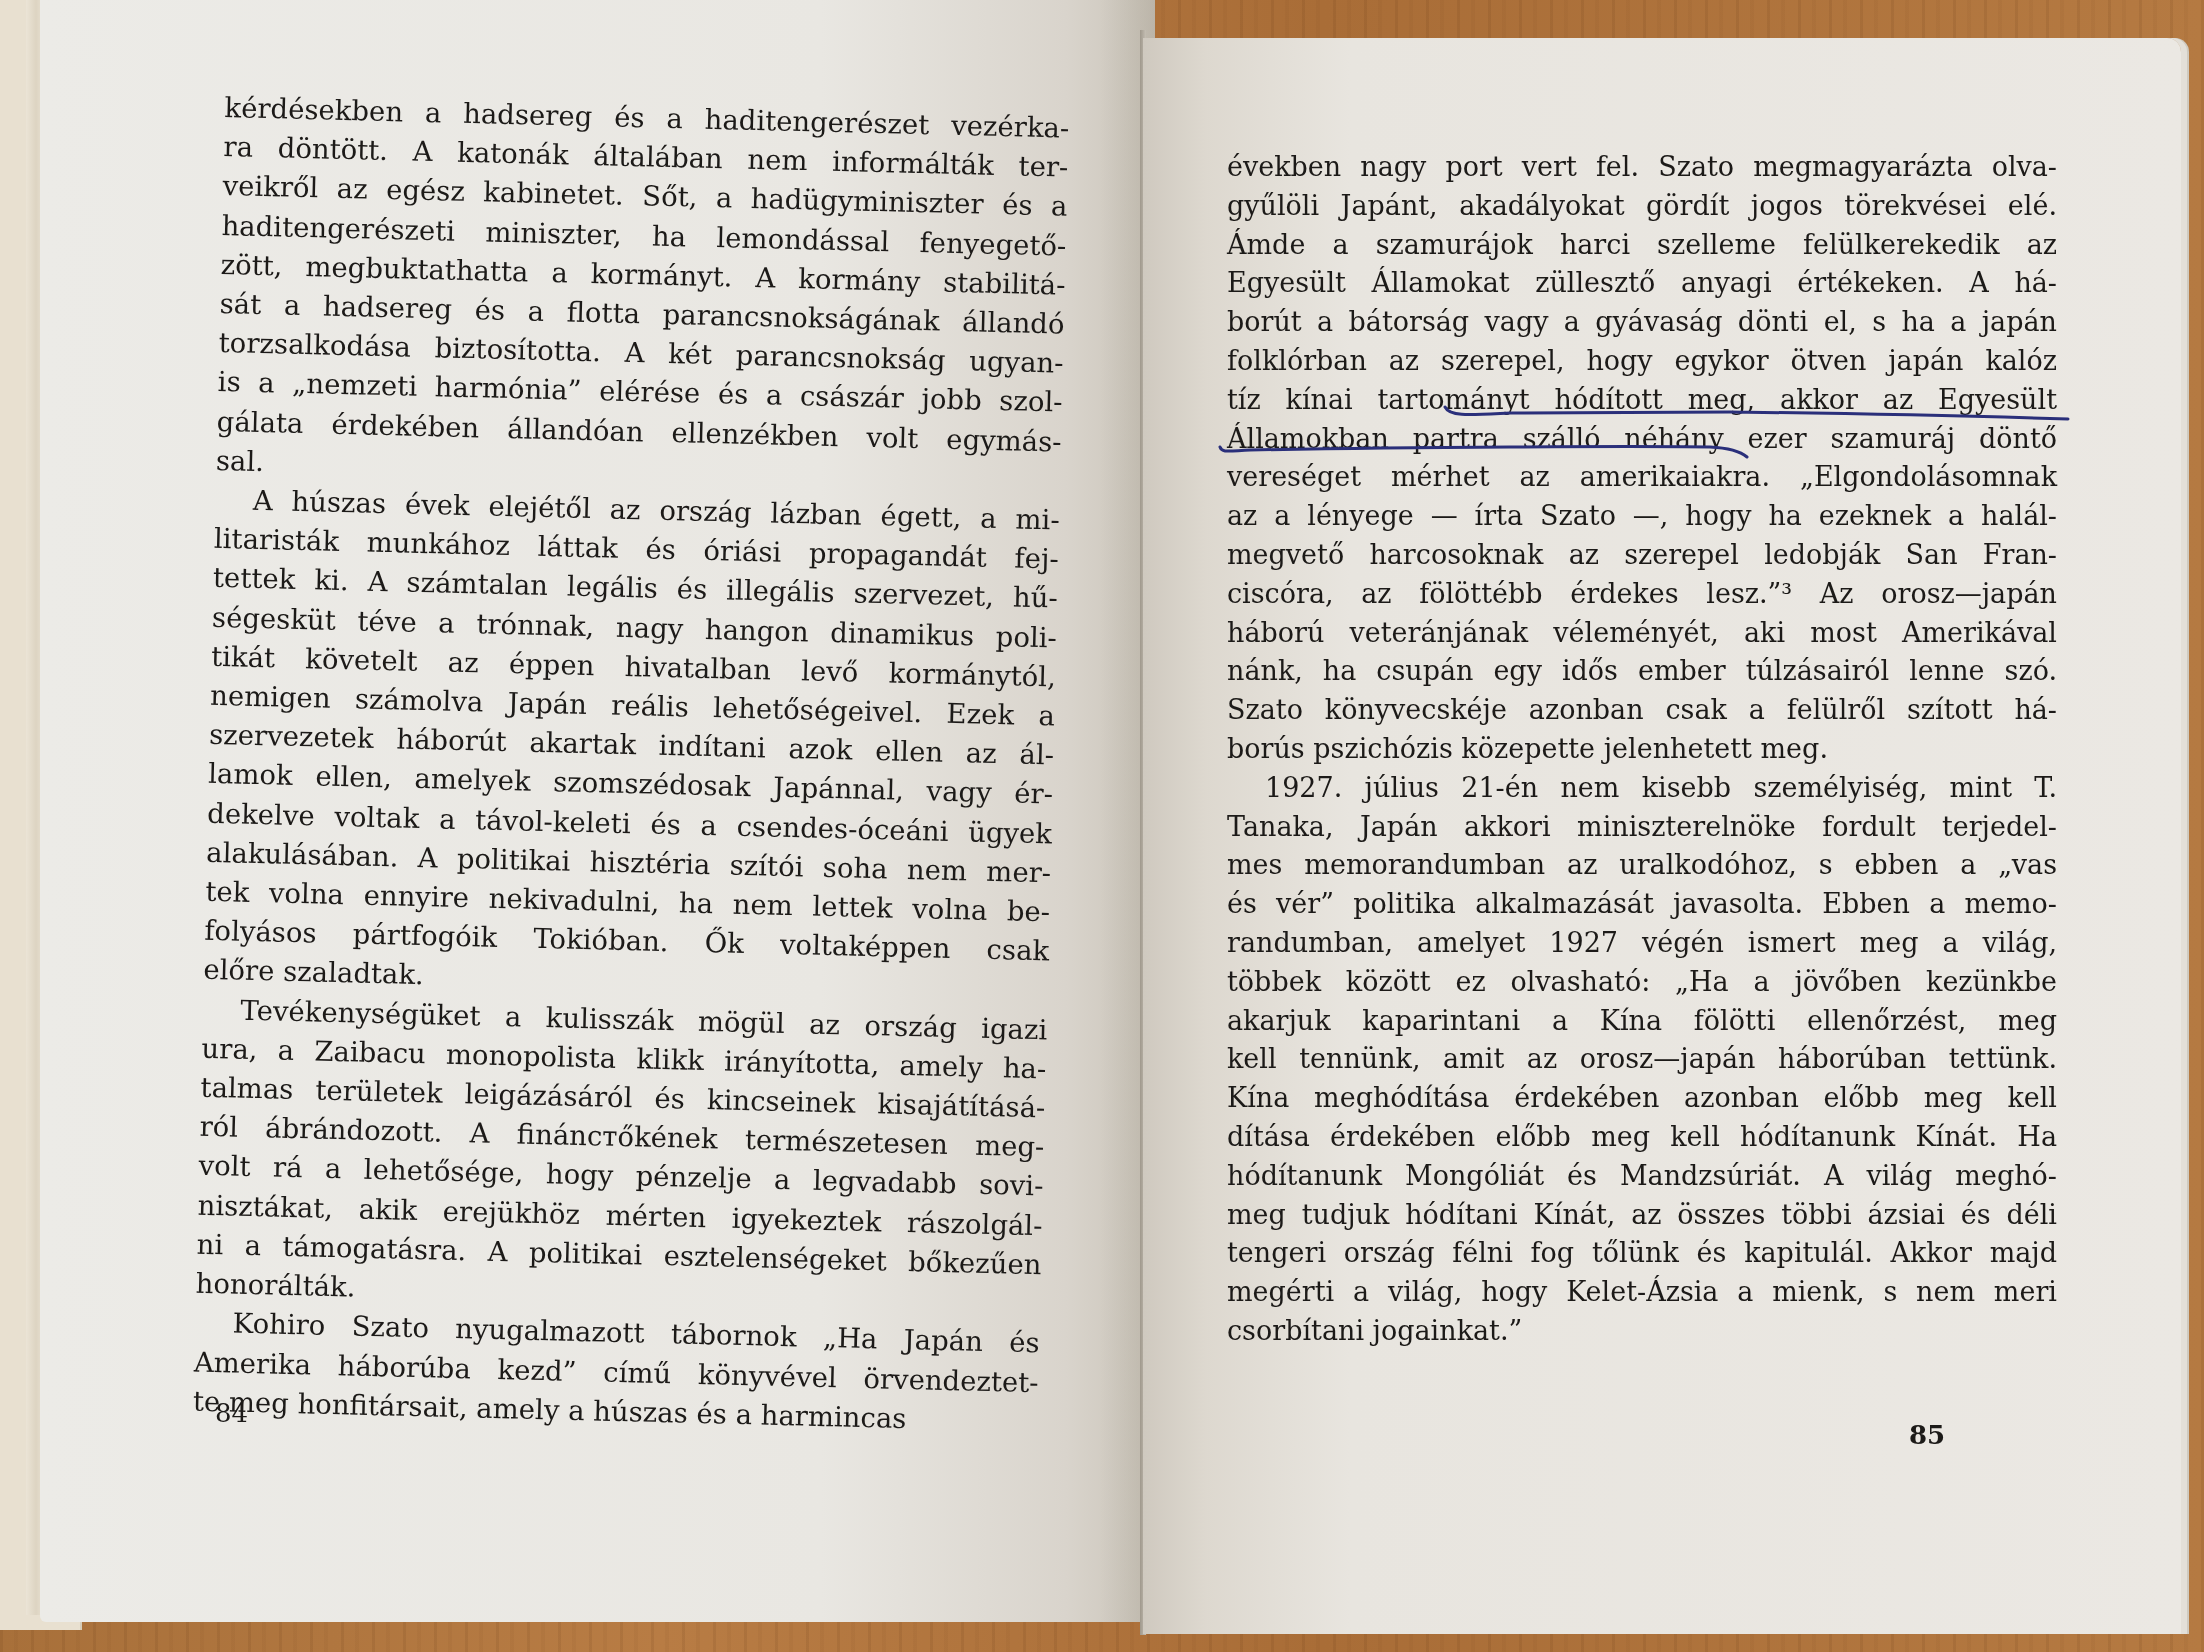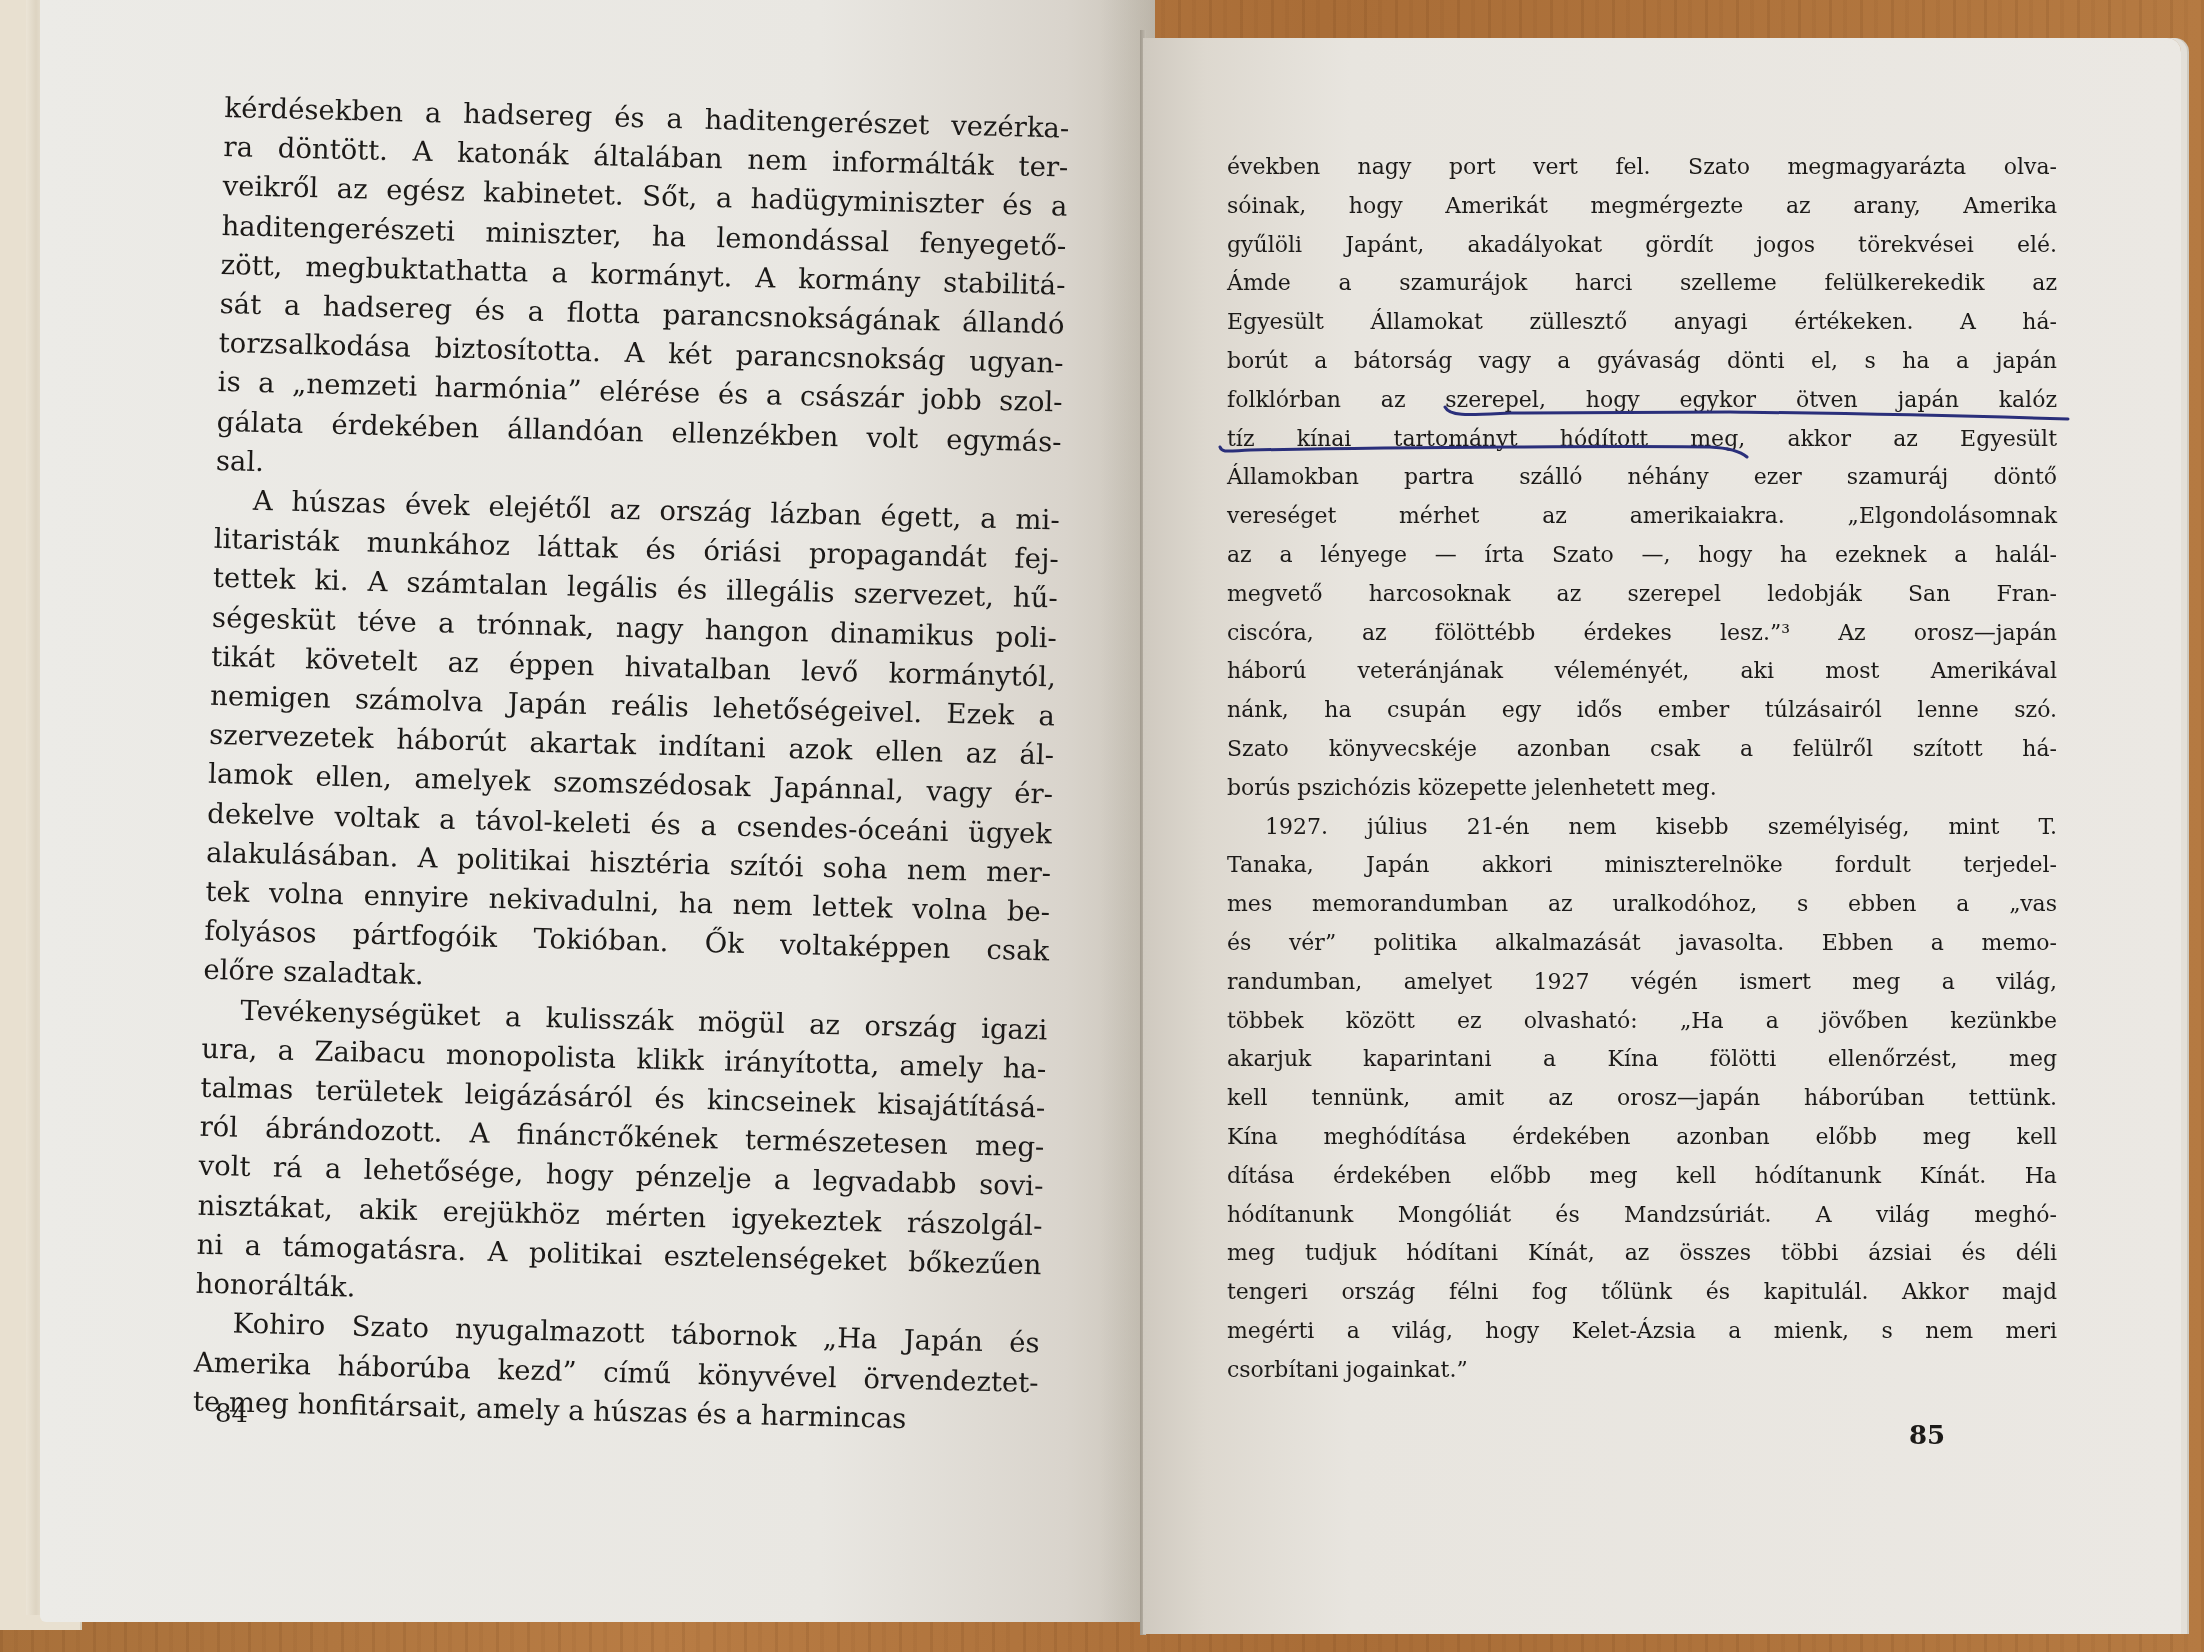--- a/index.html
+++ b/index.html
@@ -46,21 +46,21 @@
     line-height:39.2px;
     text-align:justify;
   }
   .left-text {
     left:225px; top:88px; width:845px;
     transform: rotate(1.4deg);
     transform-origin: 0 0;
   }
   .right-text {
     left:1227px; top:148px; width:830px;
-    font-size:22px;
+    font-size:27px;
     line-height:38.8px;
   }
   .line { display:block; text-align:justify; text-align-last:justify; white-space:nowrap; }
   .line.last { text-align-last:left; }
   .underline-ink {
     position:absolute; pointer-events:none;
   }
   .page-num {
     position:absolute; font-family:"DejaVu Serif", serif; color:#1c1a18; font-size:26px;
   }
@@ -116,21 +116,20 @@
     <span class="line">ni a támogatásra. A politikai esztelenségeket bőkezűen</span>
     <span class="line last">honorálták.</span>
     <span class="line" style="padding-left: 38px;">Kohiro Szato nyugalmazott tábornok „Ha Japán és</span>
     <span class="line">Amerika háborúba kezd” című könyvével örvendeztet-</span>
     <span class="line last">te meg honfitársait, amely a húszas és a harmincas</span>
   </div>
 <div class="page-num num-left">84</div>
 
 <div class="text-block right-text" id="right-text">
     <span class="line">években nagy port vert fel. Szato megmagyarázta olva-</span>
-    <span class="line">sóinak, hogy Amerikát megmérgezte az arany, Amerika</span>
     <span class="line">gyűlöli Japánt, akadályokat gördít jogos törekvései elé.</span>
     <span class="line">Ámde a szamurájok harci szelleme felülkerekedik az</span>
     <span class="line">Egyesült Államokat züllesztő anyagi értékeken. A há-</span>
     <span class="line">borút a bátorság vagy a gyávaság dönti el, s ha a japán</span>
     <span class="line">folklórban az szerepel, hogy egykor ötven japán kalóz</span>
     <span class="line">tíz kínai tartományt hódított meg, akkor az Egyesült</span>
     <span class="line">Államokban partra szálló néhány ezer szamuráj döntő</span>
     <span class="line">vereséget mérhet az amerikaiakra. „Elgondolásomnak</span>
     <span class="line">az a lényege — írta Szato —, hogy ha ezeknek a halál-</span>
     <span class="line">megvető harcosoknak az szerepel ledobják San Fran-</span>

